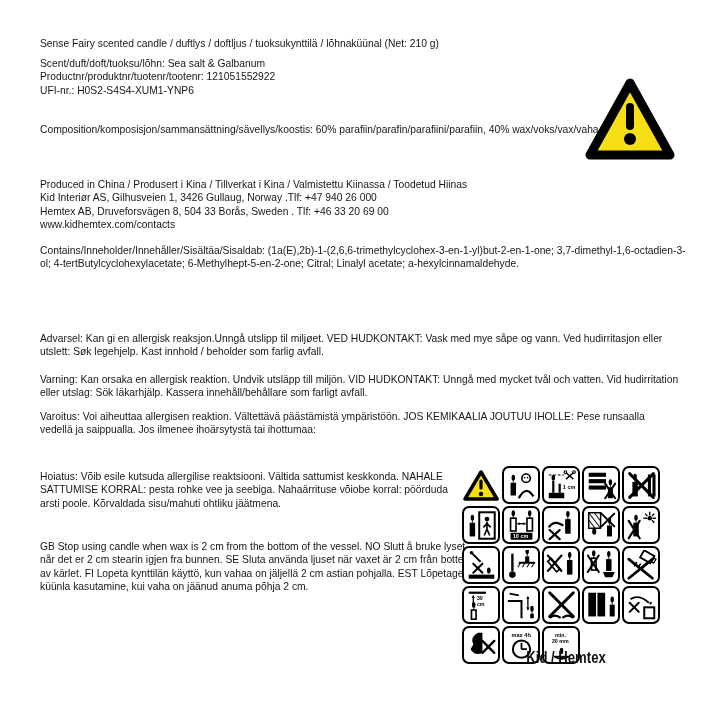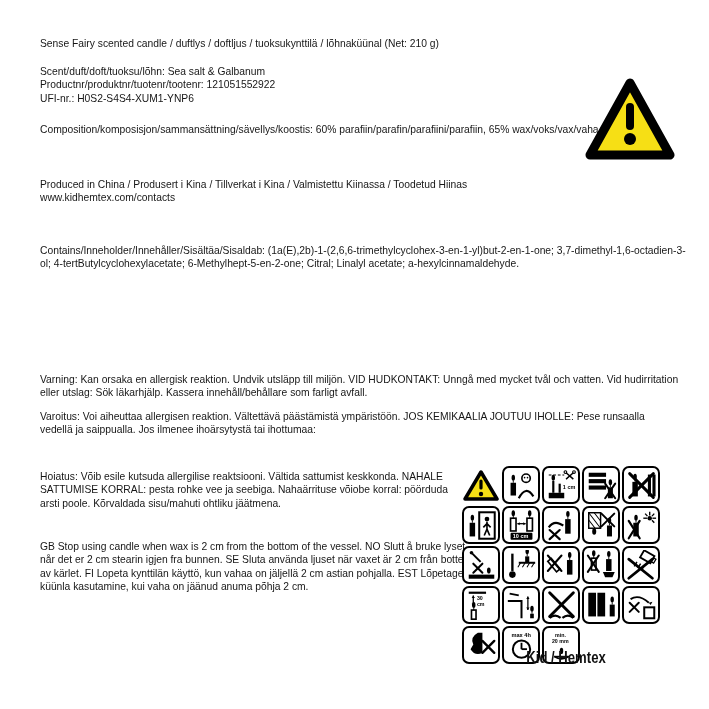--- a/index.html
+++ b/index.html
@@ -14,38 +14,41 @@
   .brand{position:absolute;left:468px;top:649px;width:196px;text-align:center;
          font-size:16px;font-weight:bold;color:#111;transform:scaleX(.82);transform-origin:center;}
 </style>
 </head>
 <body>
 
 <div class="page">
 
   <p class="block" style="top:33px;width:620px">Sense Fairy scented candle / duftlys / doftljus / tuoksukynttilä / lõhnaküünal (Net: 210 g)</p>
 
-  <div class="block" style="top:61px;width:620px">
+  <div class="block" style="top:53px;width:620px">
     <div>Scent/duft/doft/tuoksu/lõhn: Sea salt &amp; Galbanum</div>
     <div>Productnr/produktnr/tuotenr/tootenr: 121051552922</div>
     <div>UFI-nr.: H0S2-S4S4-XUM1-YNP6</div>
   </div>
 
   <div class="block" style="top:119px;width:575px">
-    <div>Composition/komposisjon/sammansättning/sävellys/koostis: 60% parafiin/parafin/parafiini/parafiin, 65% wax/voks/vax/vaha</div>
+    <div>Composition/komposisjon/sammansättning/sävellys/koostis: 60% parafiin/parafin/parafiini/parafiin, 40% wax/voks/vax/vaha</div>
   </div>
 
   <div class="block" style="top:174px;width:620px">
     <div>Produced in China / Produsert i Kina / Tillverkat i Kina / Valmistettu Kiinassa / Toodetud Hiinas</div>
+    <div>Kid Interiør AS, Gilhusveien 1, 3426 Gullaug, Norway .Tlf: +47 940 26 000</div>
+    <div>Hemtex AB, Druveforsvägen 8, 504 33 Borås, Sweden . Tlf: +46 33 20 69 00</div>
     <div>www.kidhemtex.com/contacts</div>
   </div>
 
   <p class="block" style="top:240px;width:648px">Contains/Inneholder/Innehåller/Sisältäa/Sisaldab: (1a(E),2b)-1-(2,6,6-trimethylcyclohex-3-en-1-yl)but-2-en-1-one; 3,7-dimethyl-1,6-octadien-3-ol; 4-tertButylcyclohexylacetate; 6-Methylhept-5-en-2-one; Citral; Linalyl acetate; a-hexylcinnamaldehyde.</p>
 
 
+  <p class="block" style="top:328px;width:630px">Advarsel: Kan gi en allergisk reaksjon.Unngå utslipp til miljøet. VED HUDKONTAKT: Vask med mye såpe og vann. Ved hudirritasjon eller utslett: Søk legehjelp. Kast innhold / beholder som farlig avfall.</p>
 
   <p class="block" style="top:369px;width:650px">Varning:  Kan orsaka en allergisk reaktion.  Undvik utsläpp till miljön. VID HUDKONTAKT: Unngå med mycket tvål och vatten. Vid hudirritation eller utslag: Sök läkarhjälp. Kassera innehåll/behållare som farligt avfall.</p>
 
   <p class="block" style="top:406px;width:640px"><span>Varoitus: Voi aiheuttaa allergisen reaktion. Vältettävä päästämistä ympäristöön. JOS KEMIKAALIA JOUTUU IHOLLE: Pese runsaalla vedellä ja saippualla. Jos ilmenee ihoärsytystä tai ihottumaa:</span><br></p>
 
   <p class="block" style="top:466px;width:424px">Hoiatus: Võib esile kutsuda allergilise reaktsiooni. Vältida sattumist keskkonda. NAHALE SATTUMISE KORRAL: pesta rohke vee ja seebiga. Nahaärrituse võiobe korral: pöörduda arsti poole. Kõrvaldada sisu/mahuti ohtliku jäätmena.</p>
 
   <p class="block" style="top:536px;width:430px">GB Stop using candle when wax is 2 cm from the bottom of the vessel. NO Slutt å bruke lyset når det er 2 cm stearin igjen fra bunnen. SE Sluta använda ljuset när vaxet är 2 cm från botten av kärlet. FI Lopeta kynttilän käyttö, kun vahaa on jäljellä 2 cm astian pohjalla. EST Lõpetage küünla kasutamine, kui vaha on jäänud anuma põhja 2 cm.</p>
 
   <div class="triangle-large">

